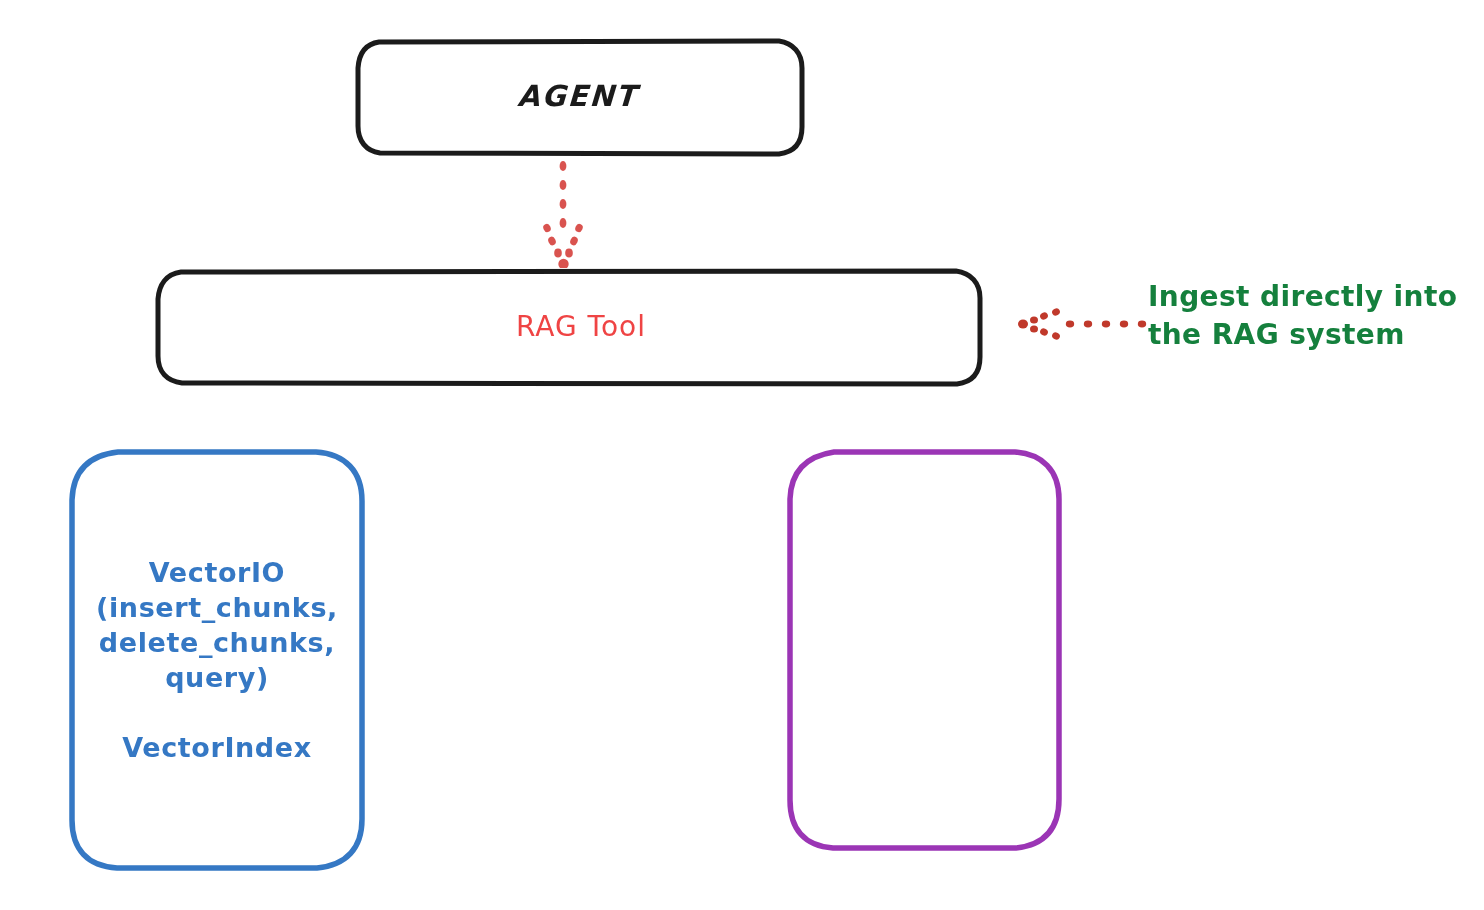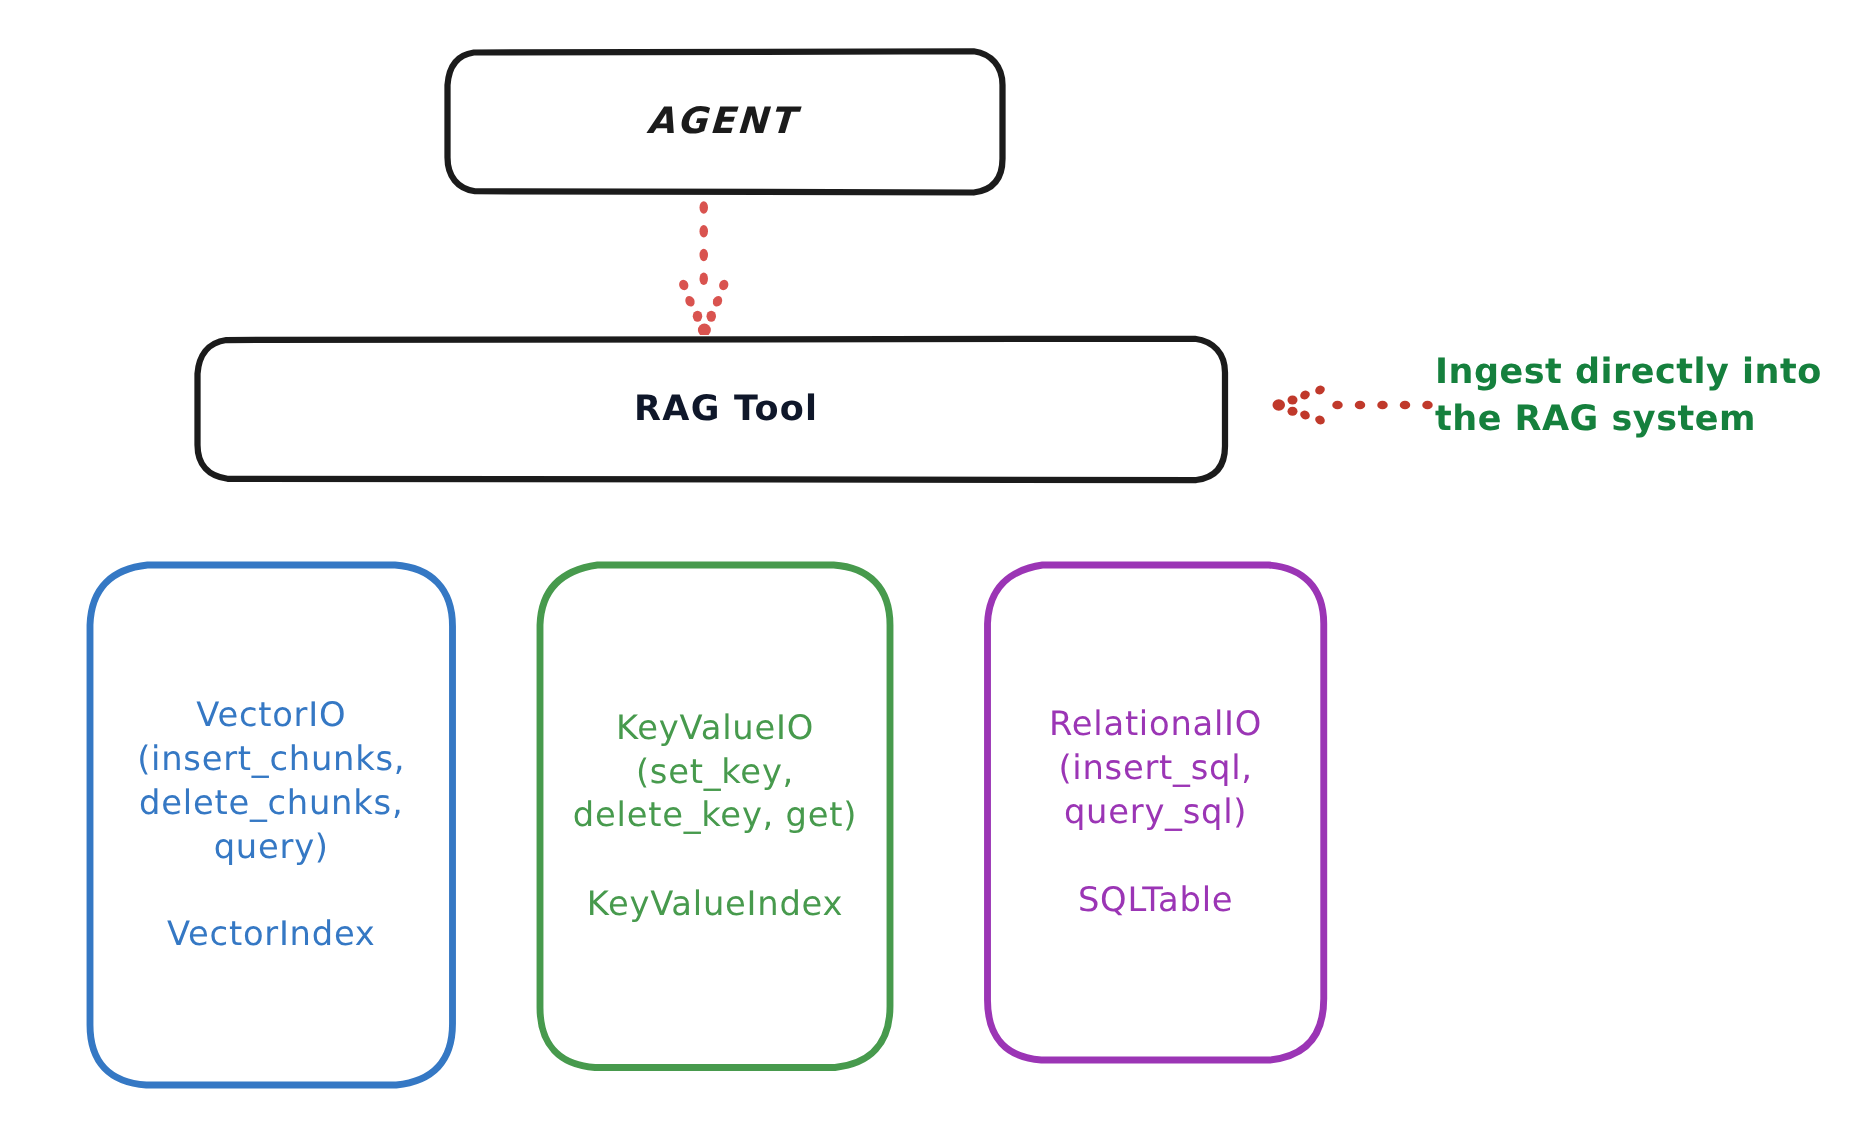--- a/index.html
+++ b/index.html
@@ -60,41 +60,41 @@
     letter-spacing: 2px;
     transform: skewX(-6deg);
   }
 
   #ragtool-node {
     left: 155px; top: 268px;
     width: 828px; height: 118px;
   }
   #ragtool-node .label {
     font-size: 28px;
-    font-weight: 700;
-    color: #0f172a;
+    font-weight: 400;
+    color: #ef4444;
     letter-spacing: 1px;
     margin-left: 24px;
   }
 
   #vectorio-node {
     left: 68px; top: 448px;
     width: 298px; height: 424px;
   }
   #keyvalueio-node {
     left: 428px; top: 448px;
     width: 288px; height: 410px;
   }
   #relationalio-node {
     left: 786px; top: 448px;
     width: 277px; height: 404px;
   }
   .store-node .label {
     font-size: 27px;
-    font-weight: 400;
+    font-weight: 700;
     letter-spacing: 0.6px;
     padding: 0 6px;
   }
   #vectorio-node .label    { color: #3578c4; }
   #keyvalueio-node .label  { color: #479a4d; }
   #relationalio-node .label{ color: #9b35b5; }
 
   
   #annotation-text {
     position: absolute;
@@ -181,37 +181,21 @@
                C278,417 294,401 294,371 L294,53 C294,23 277,6 248,4 L50,4 Z" fill="#ffffff" stroke="#3578c4" stroke-width="5.5" stroke-linecap="round" stroke-linejoin="round"></path>
     </svg>
     <span class="label">VectorIO
 (insert_chunks,
 delete_chunks,
 query)
 
 VectorIndex</span>
   </div>
 
-  <div class="node store-node" id="keyvalueio-node">
-    <svg class="frame" viewBox="0 0 288 410" preserveAspectRatio="none">
-      <path d="M50,4 C22,8 5,23 4,52 L4,358 C4,388 20,404 48,406 L240,406
-               C268,403 284,387 284,357 L284,52 C284,22 267,6 239,4 L50,4 Z" fill="#ffffff" stroke="#479a4d" stroke-width="5.5" stroke-linecap="round" stroke-linejoin="round"></path>
-    </svg>
-    <span class="label">KeyValueIO
-(set_key,
-delete_key, get)
-
-KeyValueIndex</span>
-  </div>
 
   <div class="node store-node" id="relationalio-node">
     <svg class="frame" viewBox="0 0 277 404" preserveAspectRatio="none">
       <path d="M48,4 C21,8 5,23 4,51 L4,352 C4,382 19,398 47,400 L230,400
                C258,397 273,381 273,351 L273,51 C273,22 256,6 229,4 L48,4 Z" fill="#ffffff" stroke="#9b35b5" stroke-width="5.5" stroke-linecap="round" stroke-linejoin="round"></path>
     </svg>
-    <span class="label">RelationalIO
-(insert_sql,
-query_sql)
-
-SQLTable</span>
   </div>
 
 </div>
 
 </body></html>

